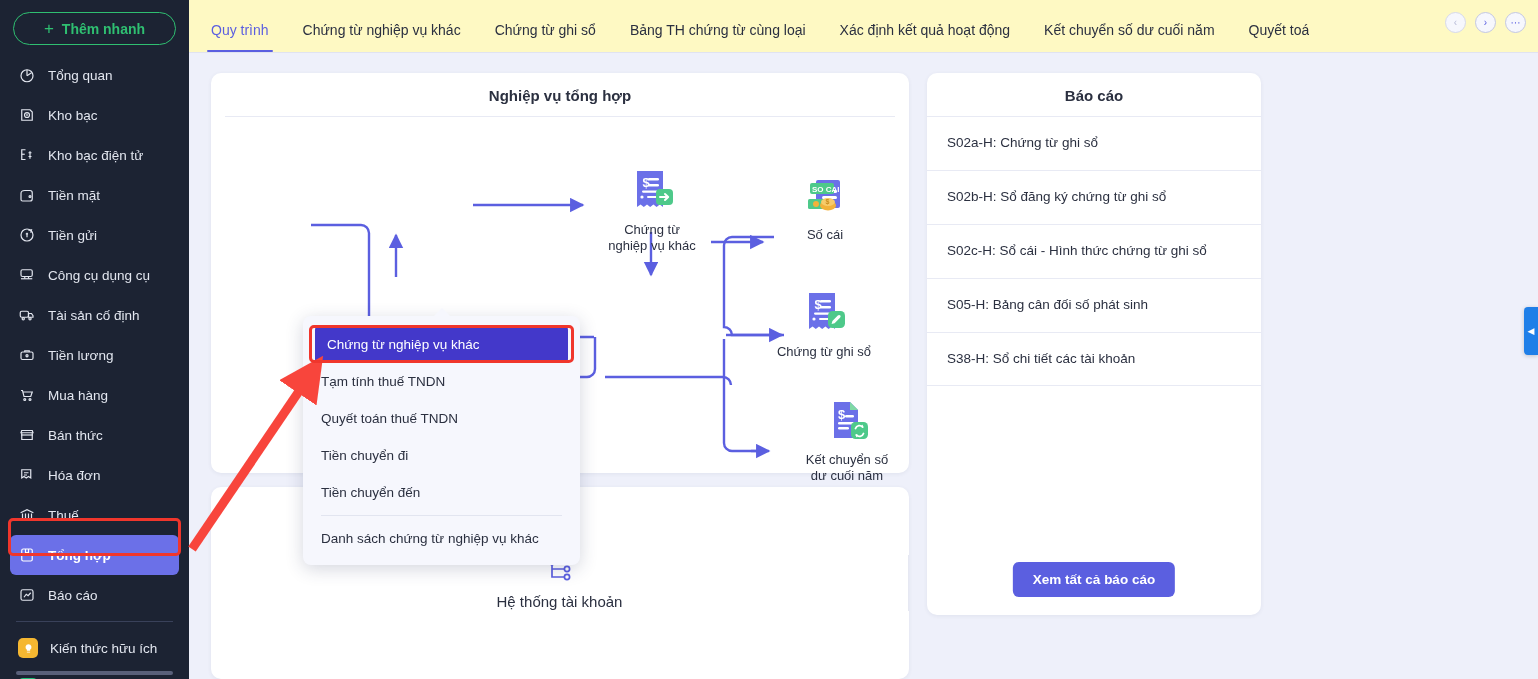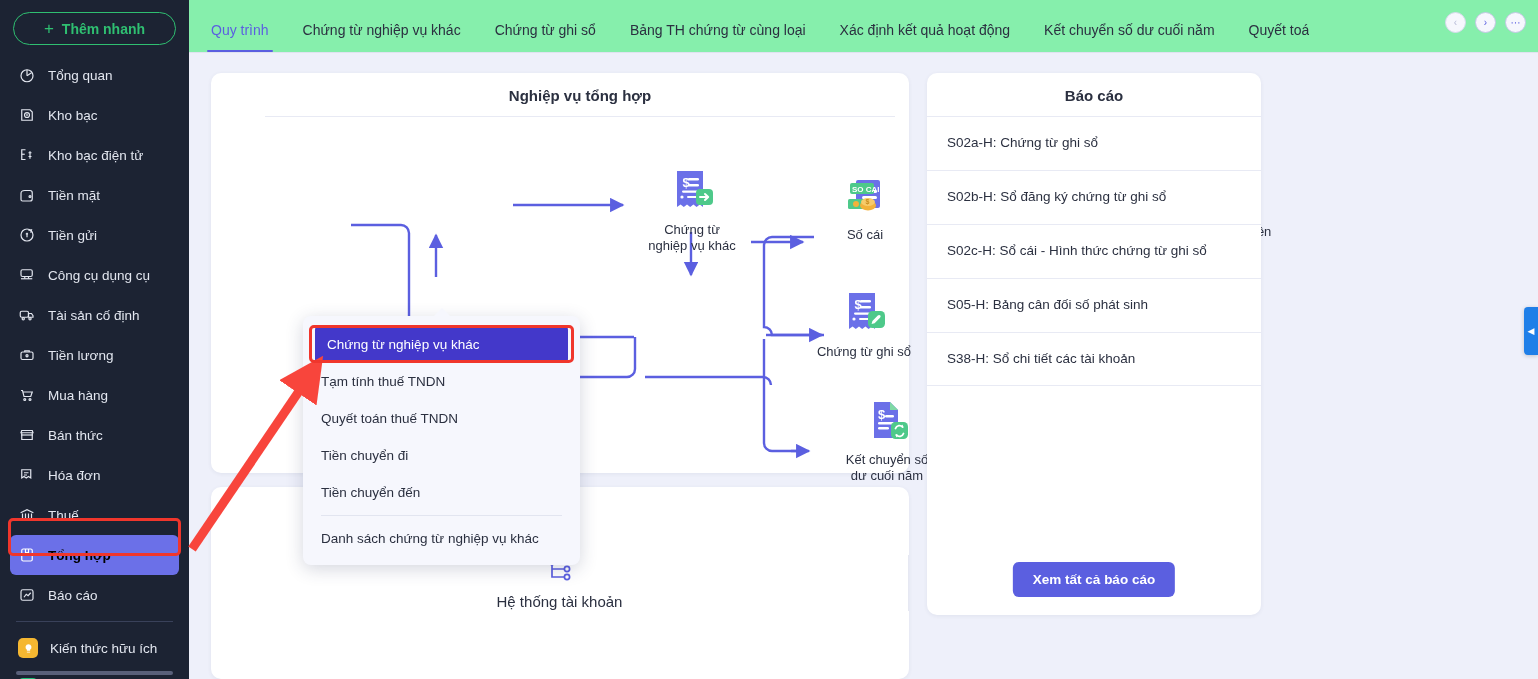--- a/index.html
+++ b/index.html
@@ -61,21 +61,21 @@
   .bottom-bar {
     position: absolute; left: 16px; bottom: 4px;
     width: 157px; height: 4px; background: #59607a; border-radius: 2px;
   }
 
   
   #main { flex: 1; height: 679px; background: #eef0fa; position: relative; display:flex; flex-direction:column; }
 
   
   #tabbar {
-    height: 53px; background: #86efac;
+    height: 53px; background: #fef9c3;
     display: flex; align-items: flex-end;
     border-bottom: 1px solid #e0e3f0;
     position: relative;
     flex: 0 0 53px;
     overflow: hidden;
   }
   .tab {
     font-size: 14px; color: #2b3040;
     padding: 0 0 14px 0;
     margin-right: 34px;
@@ -104,21 +104,21 @@
 
   
   #content { flex: 1; position: relative; padding: 20px 22px 0 22px; display:flex; gap: 18px; }
 
   .card {
     background: #fff;
     border-radius: 10px;
     box-shadow: 0 1px 4px rgba(40,50,90,.07);
   }
   #center-col { width: 698px; flex: 0 0 698px; display:flex; flex-direction:column; gap: 14px; }
-  #flowcard { height: 400px; position: relative; padding-top: 14px; padding-left: 40px; }
+  #flowcard { height: 400px; position: relative; padding-top: 14px; }
   .card-title { text-align:center; font-size: 15px; font-weight: bold; color:#2b3040; padding-bottom: 12px; }
   .card-title-rule { height:1px; background:#e8eaf4; margin: 0 14px; }
 
   #flow { position: relative; width: 100%; height: 345px; }
   #flowsvg { position:absolute; left:0; top:0; width:698px; height:345px; }
   .node {
     position: absolute; width: 120px; text-align: center;
     font-size: 13px; color: #2b3040; line-height: 1.25;
     cursor: pointer;
   }
@@ -325,21 +325,21 @@
       <span>Thuế</span>
     </div>
 
     <div class="nav-item" id="item-tonghop">
       <span class="ico">
           <svg viewBox="0 0 24 24" fill="none" stroke="#ffffff" stroke-width="1.6">
             <rect x="5" y="4" width="14" height="16" rx="2"></rect>
             <path d="M10 4v6l2-1.4L14 10V4"></path>
           </svg>
         </span>
-      <span style="color:#000000;font-weight:bold;">Tổng hợp</span>
+      <span style="color:#ffffff;font-weight:bold;">Tổng hợp</span>
     </div>
 
     <div class="nav-item">
       <span class="ico">
           <svg viewBox="0 0 24 24" fill="none" stroke="#e2e6ef" stroke-width="1.6">
             <rect x="4" y="5" width="16" height="14" rx="2.5"></rect>
             <path d="M8 15l3-4 2.5 2L17 9"></path>
           </svg>
         </span>
       <span>Báo cáo</span>

